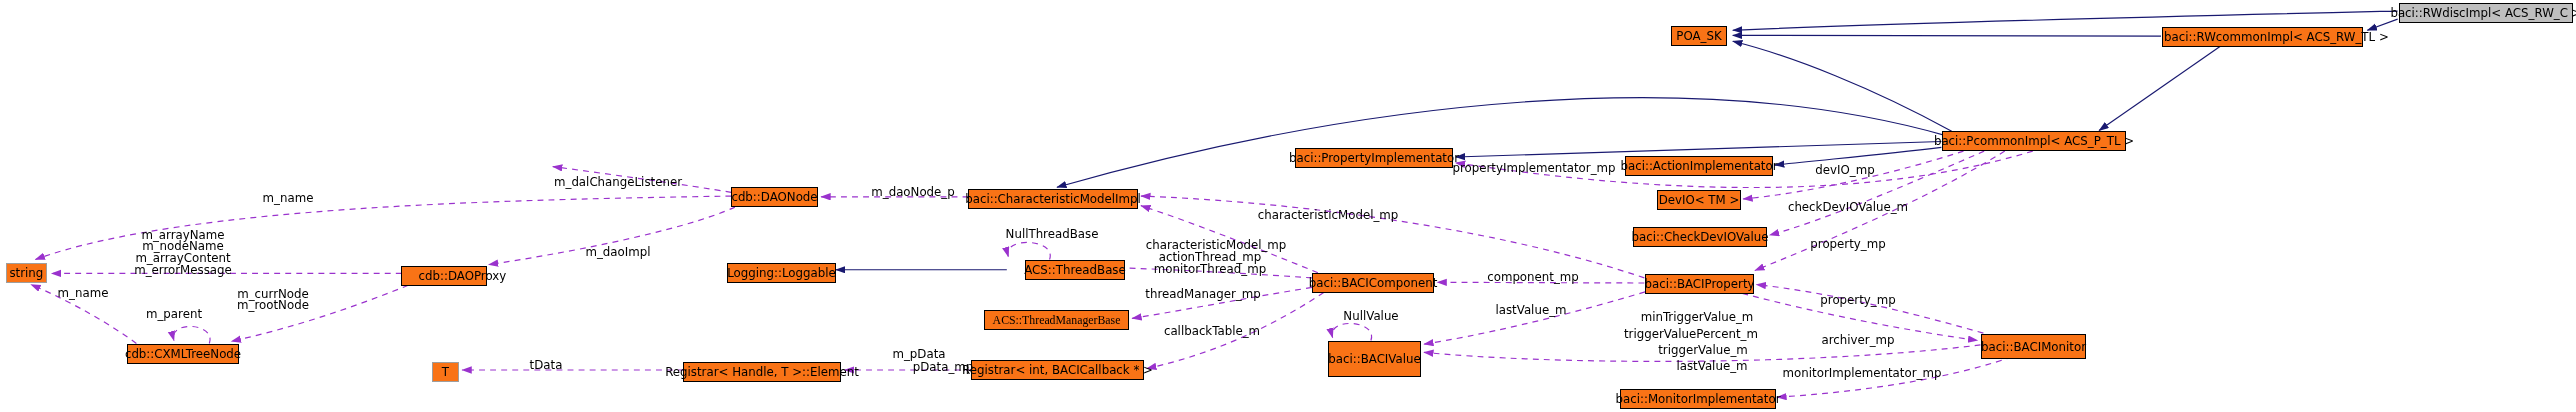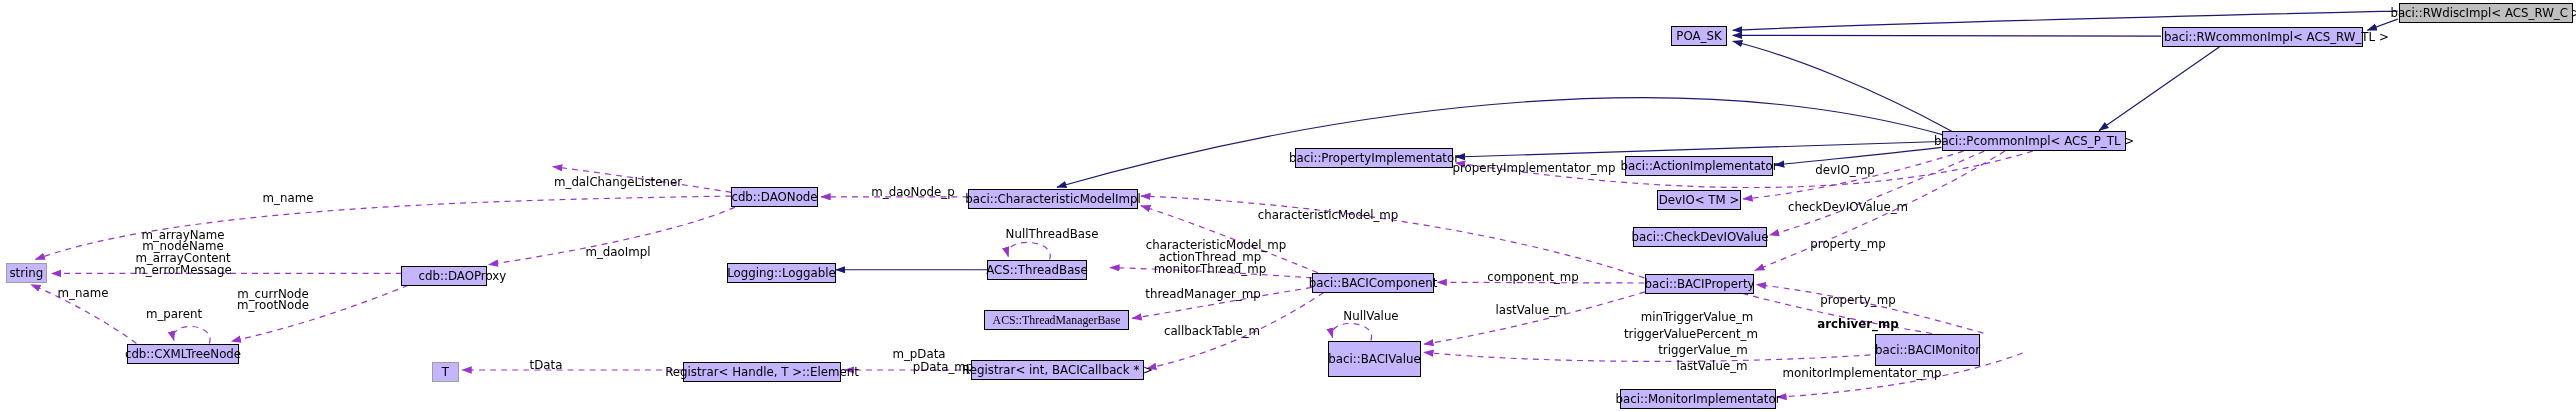--- a/index.html
+++ b/index.html
@@ -3,21 +3,21 @@
 <meta charset="utf-8">
 <style>
   html,body { margin:0; padding:0; background:#ffffff; }
   #diagram {
     position:relative; width:2576px; height:412px; background:#ffffff;
     font-family:"DejaVu Sans", sans-serif; overflow:hidden;
   }
   #edges { position:absolute; left:0; top:0; width:2576px; height:412px; }
   .node {
     position:absolute; box-sizing:border-box; border:0.7px solid #000000;
-    background:#c4b5fd; color:#000000; display:flex; align-items:center;
+    background:#f97316; color:#000000; display:flex; align-items:center;
     justify-content:center; font-size:11.8px; white-space:nowrap; padding:0 2.2px;
     z-index:2; cursor:pointer;
   }
   .node.ext { border-color:#9e9e9e; cursor:default;text-align:center; }
   .node.sel { background:#bfbfbf; cursor:default; }
   .elabel {
     position:absolute; transform:translate(-50%,-50%); font-size:11.8px;
     color:#000000; white-space:nowrap; z-index:2;
   }
   path.inh { fill:none; stroke:#191970; stroke-width:1.6; }
@@ -78,31 +78,31 @@
   </svg>
 
   <div class="node ext" style="left:5.9px;top:263px;width:41px;height:20px;">string</div>
   <div class="node" style="left:127px;top:344px;width:112px;height:20px;">cdb::CXMLTreeNode</div>
   <div class="node" style="left:401px;top:266px;width:86px;height:20px;padding-left:39px;">cdb::DAOProxy</div>
   <div class="node ext" style="left:432px;top:362px;width:26.6px;height:20px;">T</div>
   <div class="node" style="left:683px;top:362px;width:158px;height:20px;">Registrar&lt; Handle, T &gt;::Element</div>
   <div class="node" style="left:727px;top:263px;width:109px;height:20px;">Logging::Loggable</div>
   <div class="node" style="left:731px;top:187px;width:87px;height:20px;">cdb::DAONode</div>
   <div class="node" style="left:968px;top:189px;width:170px;height:20px;">baci::CharacteristicModelImpl</div>
-  <div class="node" style="left:987px;top:260px;width:100px;height:20px;">ACS::ThreadBase</div>
+  <div class="node" style="left:1025px;top:260px;width:100px;height:20px;">ACS::ThreadBase</div>
   <div class="node" style="left:984px;top:310px;width:145px;height:20px;font-family:Liberation Serif, serif;">ACS::ThreadManagerBase</div>
   <div class="node" style="left:971px;top:360px;width:173px;height:20px;">Registrar&lt; int, BACICallback * &gt;</div>
   <div class="node" style="left:1312px;top:273px;width:122px;height:20px;text-align:right;">baci::BACIComponent</div>
   <div class="node" style="left:1328px;top:341px;width:93px;height:36px;">baci::BACIValue</div>
   <div class="node" style="left:1295px;top:148px;width:158px;height:20px;">baci::PropertyImplementator</div>
   <div class="node" style="left:1625px;top:156px;width:148px;height:20px;">baci::ActionImplementator</div>
   <div class="node" style="left:1657px;top:190px;width:84px;height:20px;">DevIO&lt; TM &gt;</div>
   <div class="node" style="left:1633px;top:227px;width:134px;height:20px;">baci::CheckDevIOValue</div>
   <div class="node" style="left:1645px;top:274px;width:109px;height:20px;">baci::BACIProperty</div>
-  <div class="node" style="left:1875px;top:334px;width:105px;height:32px;">baci::BACIMonitor</div>
+  <div class="node" style="left:1981px;top:334px;width:105px;height:25px;">baci::BACIMonitor</div>
   <div class="node" style="left:1620px;top:389px;width:156px;height:20px;">baci::MonitorImplementator</div>
   <div class="node" style="left:1671px;top:26px;width:56px;height:20px;">POA_SK</div>
   <div class="node" style="left:1942px;top:131px;width:184px;height:20px;">baci::PcommonImpl&lt; ACS_P_TL &gt;</div>
   <div class="node" style="left:2162px;top:26.6px;width:201px;height:20px;padding-left:30px;">baci::RWcommonImpl&lt; ACS_RW_TL &gt;</div>
   <div class="node sel" style="left:2399px;top:3px;width:174px;height:20px;">baci::RWdiscImpl&lt; ACS_RW_C &gt;</div>
 
   <div class="elabel" style="left:618px;top:182px;">m_dalChangeListener</div>
   <div class="elabel" style="left:288px;top:198px;">m_name</div>
   <div class="elabel" style="left:913px;top:192px;">m_daoNode_p</div>
   <div class="elabel" style="left:618px;top:252px;">m_daoImpl</div>
@@ -125,21 +125,21 @@
   <div class="elabel" style="left:1216px;top:245px;">characteristicModel_mp</div>
   <div class="elabel" style="left:1328px;top:215px;">characteristicModel_mp</div>
   <div class="elabel" style="left:1533px;top:277px;">component_mp</div>
   <div class="elabel" style="left:1531px;top:310px;">lastValue_m</div>
   <div class="elabel" style="left:1371px;top:316px;">NullValue</div>
   <div class="elabel" style="left:1697px;top:317px;">minTriggerValue_m</div>
   <div class="elabel" style="left:1691px;top:334px;">triggerValuePercent_m</div>
   <div class="elabel" style="left:1703px;top:350px;">triggerValue_m</div>
   <div class="elabel" style="left:1712px;top:366px;">lastValue_m</div>
   <div class="elabel" style="left:1858px;top:300px;">property_mp</div>
-  <div class="elabel" style="left:1858px;top:324px;font-weight:bold;">archiver_mp</div>
+  <div class="elabel" style="left:1858px;top:340px;">archiver_mp</div>
   <div class="elabel" style="left:1862px;top:373px;">monitorImplementator_mp</div>
   <div class="elabel" style="left:1534px;top:168px;">propertyImplementator_mp</div>
   <div class="elabel" style="left:1845px;top:170px;">devIO_mp</div>
   <div class="elabel" style="left:1848px;top:207px;">checkDevIOValue_m</div>
   <div class="elabel" style="left:1848px;top:244px;">property_mp</div>
 
 </div>
 
 
 </body></html>

